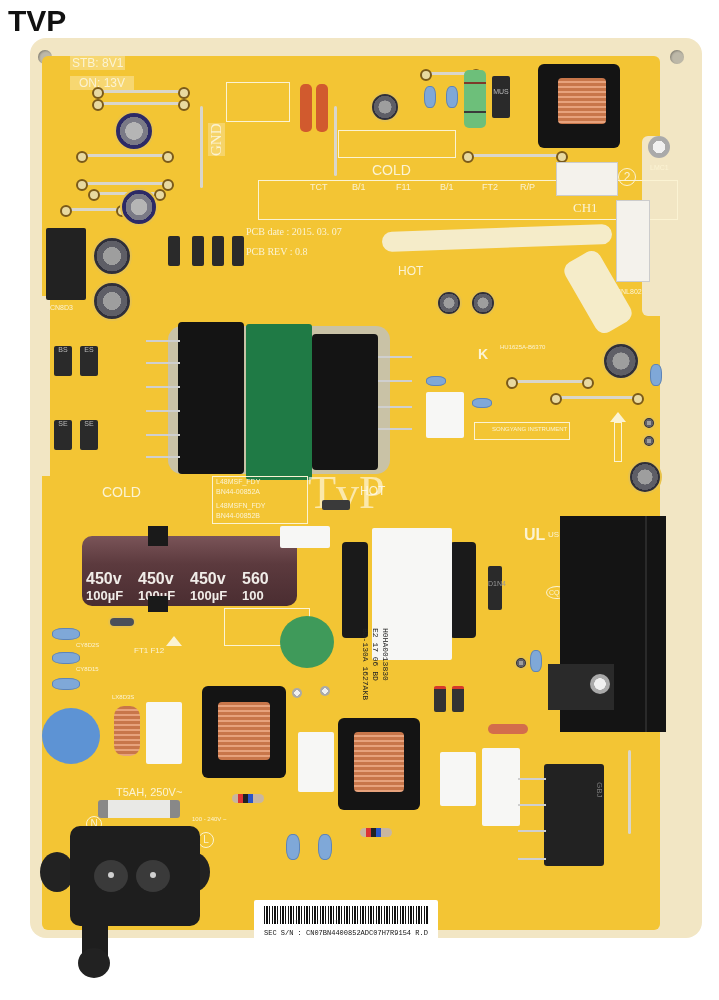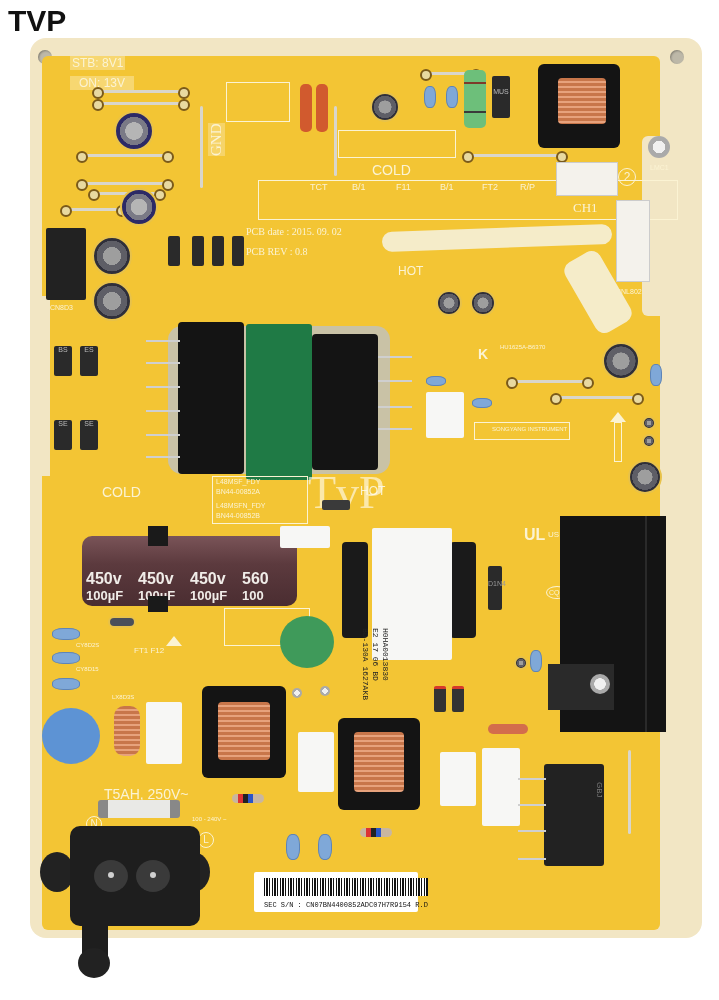--- a/index.html
+++ b/index.html
@@ -126,21 +126,21 @@
   <div class="silk" style="left:398px; top:126px; font-size:9px;">B/1</div>
   <div class="silk" style="left:440px; top:126px; font-size:9px;">FT2</div>
   <div class="silk" style="left:478px; top:126px; font-size:9px;">R/P</div>
 
   <div class="cn-white" style="left:514px; top:106px; width:62px; height:34px;"></div>
   <div class="silk" style="left:576px; top:112px; font-size:12px; border:1px solid #fbf3d3; border-radius:50%; width:18px; height:18px; text-align:center; line-height:16px;">2</div>
   <div class="silk silk-serif" style="left:510px; top:144px; font-size:13px;margin-left:21px;">CH1</div>
   <div class="cn-white" style="left:574px; top:144px; width:34px; height:82px;"></div>
   <div class="silk" style="left:574px; top:232px; font-size:7px;">CNL802</div>
 
-  <div class="silk silk-serif" style="left:204px; top:170px; font-size:10px;">PCB date : 2015. 09. 02</div>
+  <div class="silk silk-serif" style="left:204px; top:170px; font-size:10px;">PCB date : 2015. 03. 07</div>
   <div class="silk silk-serif" style="left:204px; top:190px; font-size:10px;">PCB REV : 0.8</div>
 
   <div class="diode" style="left:126px; top:180px; width:12px; height:30px;"></div>
   <div class="diode" style="left:150px; top:180px; width:12px; height:30px;"></div>
   <div class="diode" style="left:170px; top:180px; width:12px; height:30px;"></div>
   <div class="diode" style="left:190px; top:180px; width:12px; height:30px;"></div>
 
   <div style="position:absolute; left:340px; top:172px; width:230px; height:20px; background:#f5ecc9; border-radius:10px; transform:rotate(-2deg);"></div>
   <div style="position:absolute; left:536px; top:196px; width:40px; height:80px; background:#f5ecc9; border-radius:10px; transform:rotate(-30deg);"></div>
   <div class="silk" style="left:356px; top:208px; font-size:12px;">HOT</div>
@@ -266,33 +266,33 @@
 
   <div class="bridge" style="left:502px; top:708px; width:60px; height:102px; padding:18px 0 0 30px; writing-mode:vertical-rl;">
     <span>GBJ</span>
   </div>
   <div class="lead" style="left:476px; top:722px; width:28px; height:2px;"></div>
   <div class="lead" style="left:476px; top:748px; width:28px; height:2px;"></div>
   <div class="lead" style="left:476px; top:774px; width:28px; height:2px;"></div>
   <div class="lead" style="left:476px; top:802px; width:28px; height:2px;"></div>
   <div class="vjumper" style="left:586px; top:694px; height:84px;"></div>
 
-  <div class="silk" style="left:62px; top:730px; font-size:14px;text-align:right;">T5AH, 250V~</div>
+  <div class="silk" style="left:74px; top:730px; font-size:11px;text-align:right;">T5AH, 250V~</div>
   <div class="fuse" style="left:56px; top:744px; width:82px; height:18px; line-height:18px;"></div>
   <div class="resistor" style="left:190px; top:738px; width:32px; height:9px; background:linear-gradient(90deg,#c9b6a0 0 20%, #d33 20% 35%, #222 35% 50%, #2a55c8 50% 65%, #c9b6a0 65%);"></div>
   <div class="resistor" style="left:318px; top:772px; width:32px; height:9px; background:linear-gradient(90deg,#c9b6a0 0 20%, #d33 20% 35%, #222 35% 50%, #2a55c8 50% 65%, #c9b6a0 65%);"></div>
 
   <div class="silk" style="left:44px; top:760px; font-size:10px; border:1px solid #fbf3d3; border-radius:50%; width:16px; height:16px; text-align:center; line-height:14px;">N</div>
   <div class="silk" style="left:156px; top:776px; font-size:10px; border:1px solid #fbf3d3; border-radius:50%; width:16px; height:16px; text-align:center; line-height:14px;">L</div>
   <div class="silk" style="left:150px; top:760px; font-size:6px;">100 - 240V ~</div>
 
   <div class="ccap" style="left:244px; top:778px; width:14px; height:26px;"></div>
   <div class="ccap" style="left:276px; top:778px; width:14px; height:26px;"></div>
 
-  <div class="label-sticker" style="left:212px; top:816px; width:164px; height:40px;">
+  <div class="label-sticker" style="left:212px; top:844px; width:184px; height:40px;">
     <div class="barcode" style="width:164px;"></div>
     <div class="sn">
       <span>SEC S/N :</span>
       <span>CN07BN4400852ADC07H7R9154</span>
       <span>R.D</span>
     </div>
   </div>
 </div>
 
 <div class="socket-ear" style="left:40px; top:852px;"></div>

